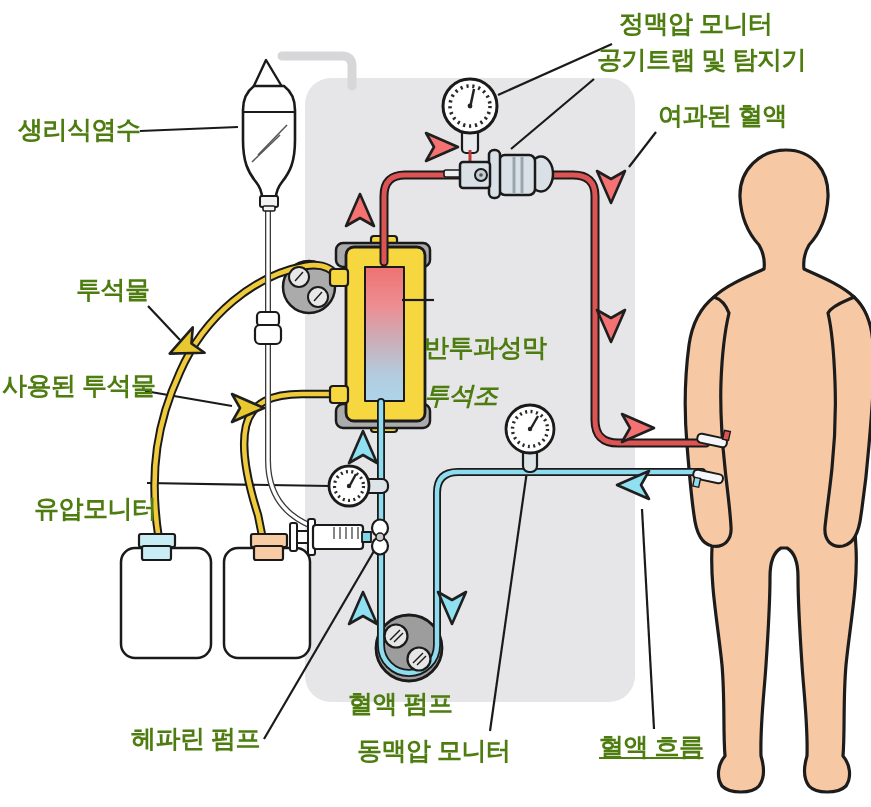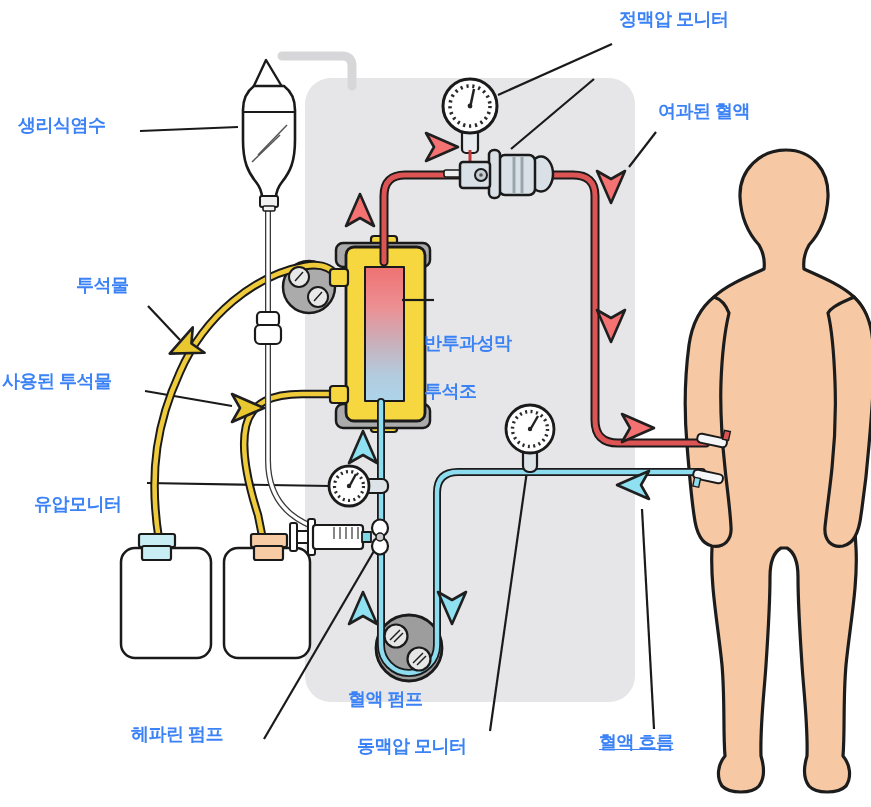--- a/index.html
+++ b/index.html
@@ -1,19 +1,19 @@
 <!DOCTYPE html>
 <html><head>
 <meta charset="utf-8">
 <style>
   html,body{margin:0;padding:0;background:#fff;}
   #canvas{position:relative;width:871px;height:807px;background:#ffffff;overflow:hidden;
           font-family:"Liberation Sans","DejaVu Sans",sans-serif;}
   #canvas svg{position:absolute;left:0;top:0;}
-  .lbl{position:absolute;font-size:18px;font-weight:700;color:#3b82f6;white-space:nowrap;
+  .lbl{position:absolute;font-size:25px;font-weight:700;color:#4d7c0f;white-space:nowrap;
        line-height:1.05;letter-spacing:-0.5px;}
 </style>
 </head>
 <body>
 
 <div id="canvas">
 
 <svg width="871" height="807" viewBox="0 0 871 807">
   <defs>
     <linearGradient id="memGrad" x1="0" y1="0" x2="0" y2="1">
@@ -245,16 +245,17 @@
 
 <div class="lbl" style="left:18px;top:116px;">생리식염수</div>
 <div class="lbl" style="left:76px;top:276px;">투석물</div>
 <div class="lbl" style="left:2px;top:372px;">사용된 투석물</div>
 <div class="lbl" style="left:34px;top:467px;margin-top:28px;">유압모니터</div>
 <div class="lbl" style="left:131px;top:725px;">헤파린 펌프</div>
 <div class="lbl" style="left:348px;top:690px;">혈액 펌프</div>
 <div class="lbl" style="left:357px;top:737px;">동맥압 모니터</div>
 <div class="lbl" style="left:599px;top:733px;text-decoration:underline;">혈액 흐름</div>
 <div class="lbl" style="left:619px;top:10px;">정맥압 모니터</div>
+<div class="lbl" style="left:597px;top:46px;">공기트랩 및 탐지기</div>
 <div class="lbl" style="left:658px;top:102px;">여과된 혈액</div>
 <div class="lbl" style="left:424px;top:288px;margin-top:46px;">반투과성막</div>
-<div class="lbl" style="left:424px;top:382px;">투석조</div>
+<div class="lbl" style="left:424px;top:382px;font-style:italic;">투석조</div>
 
 </div>
 </body></html>

